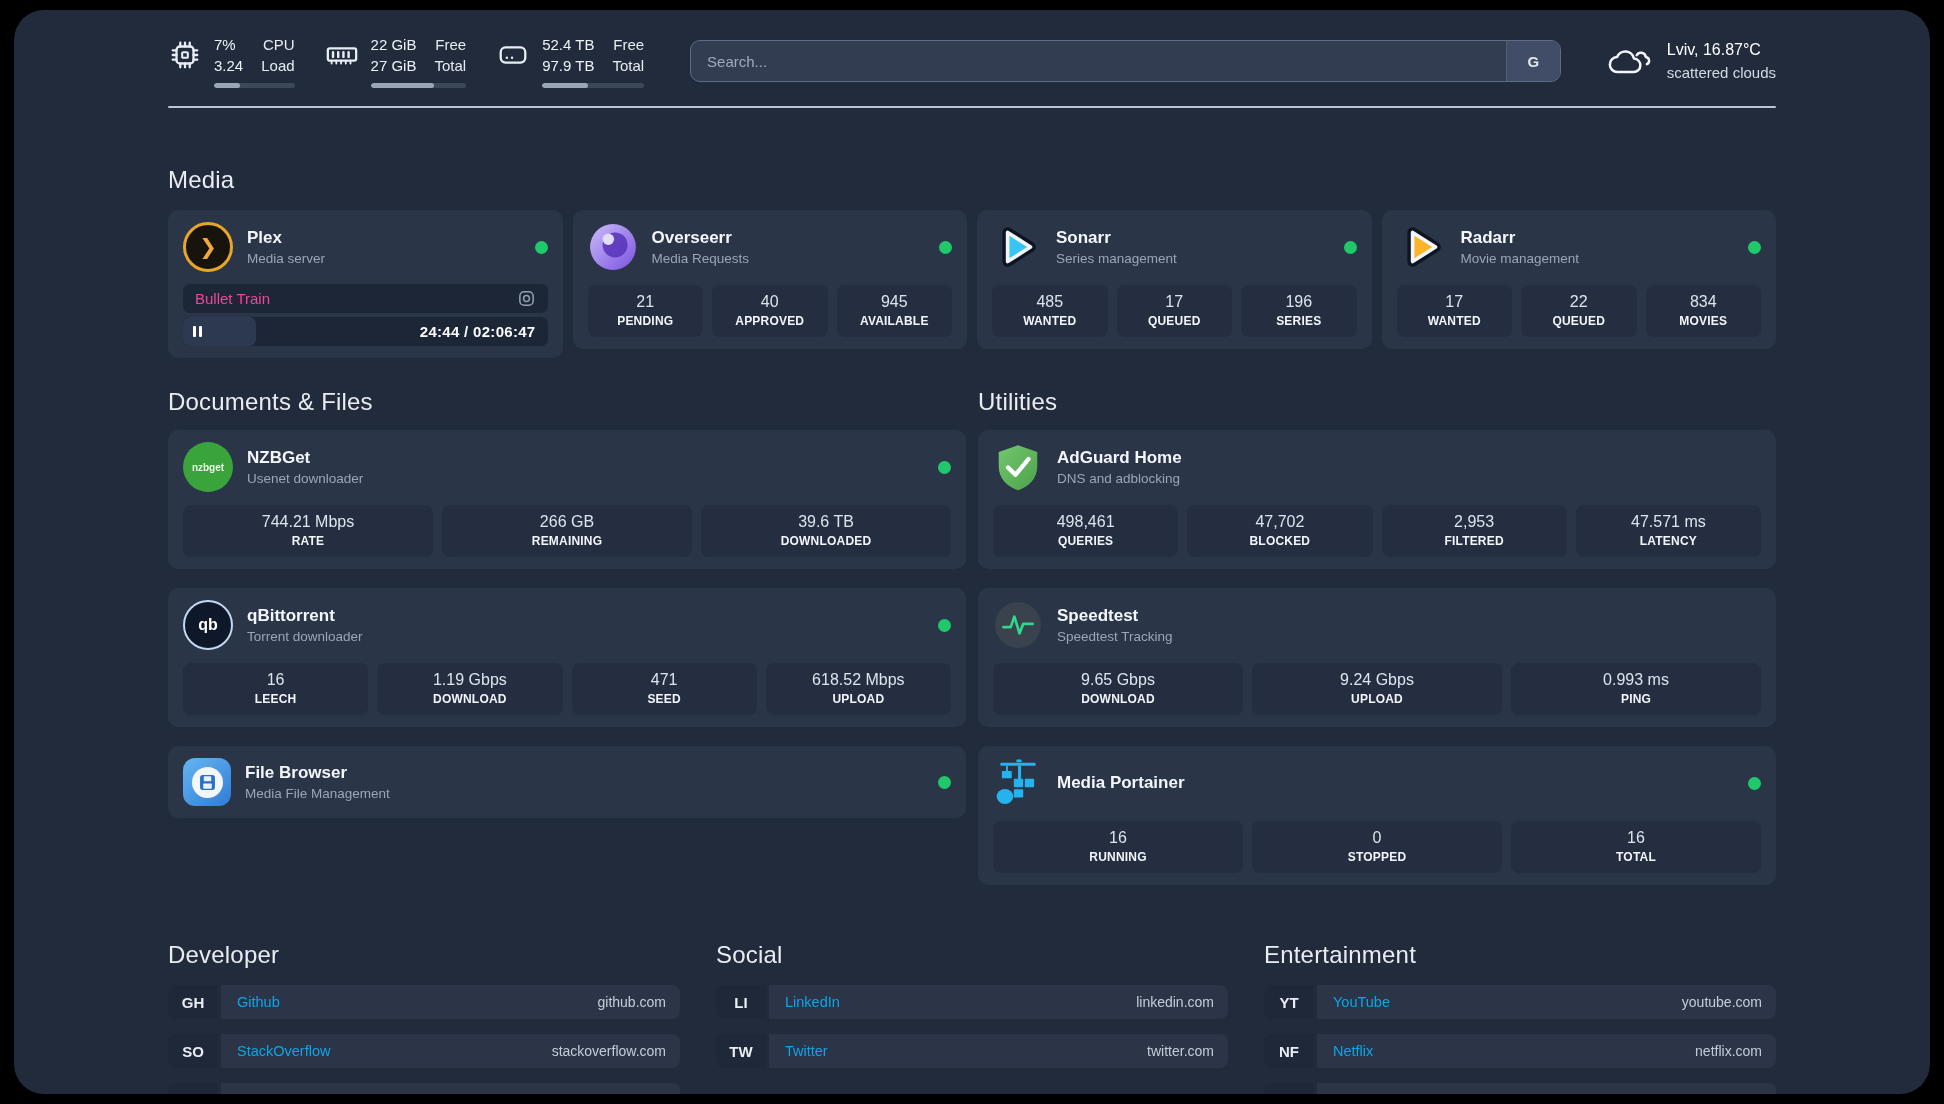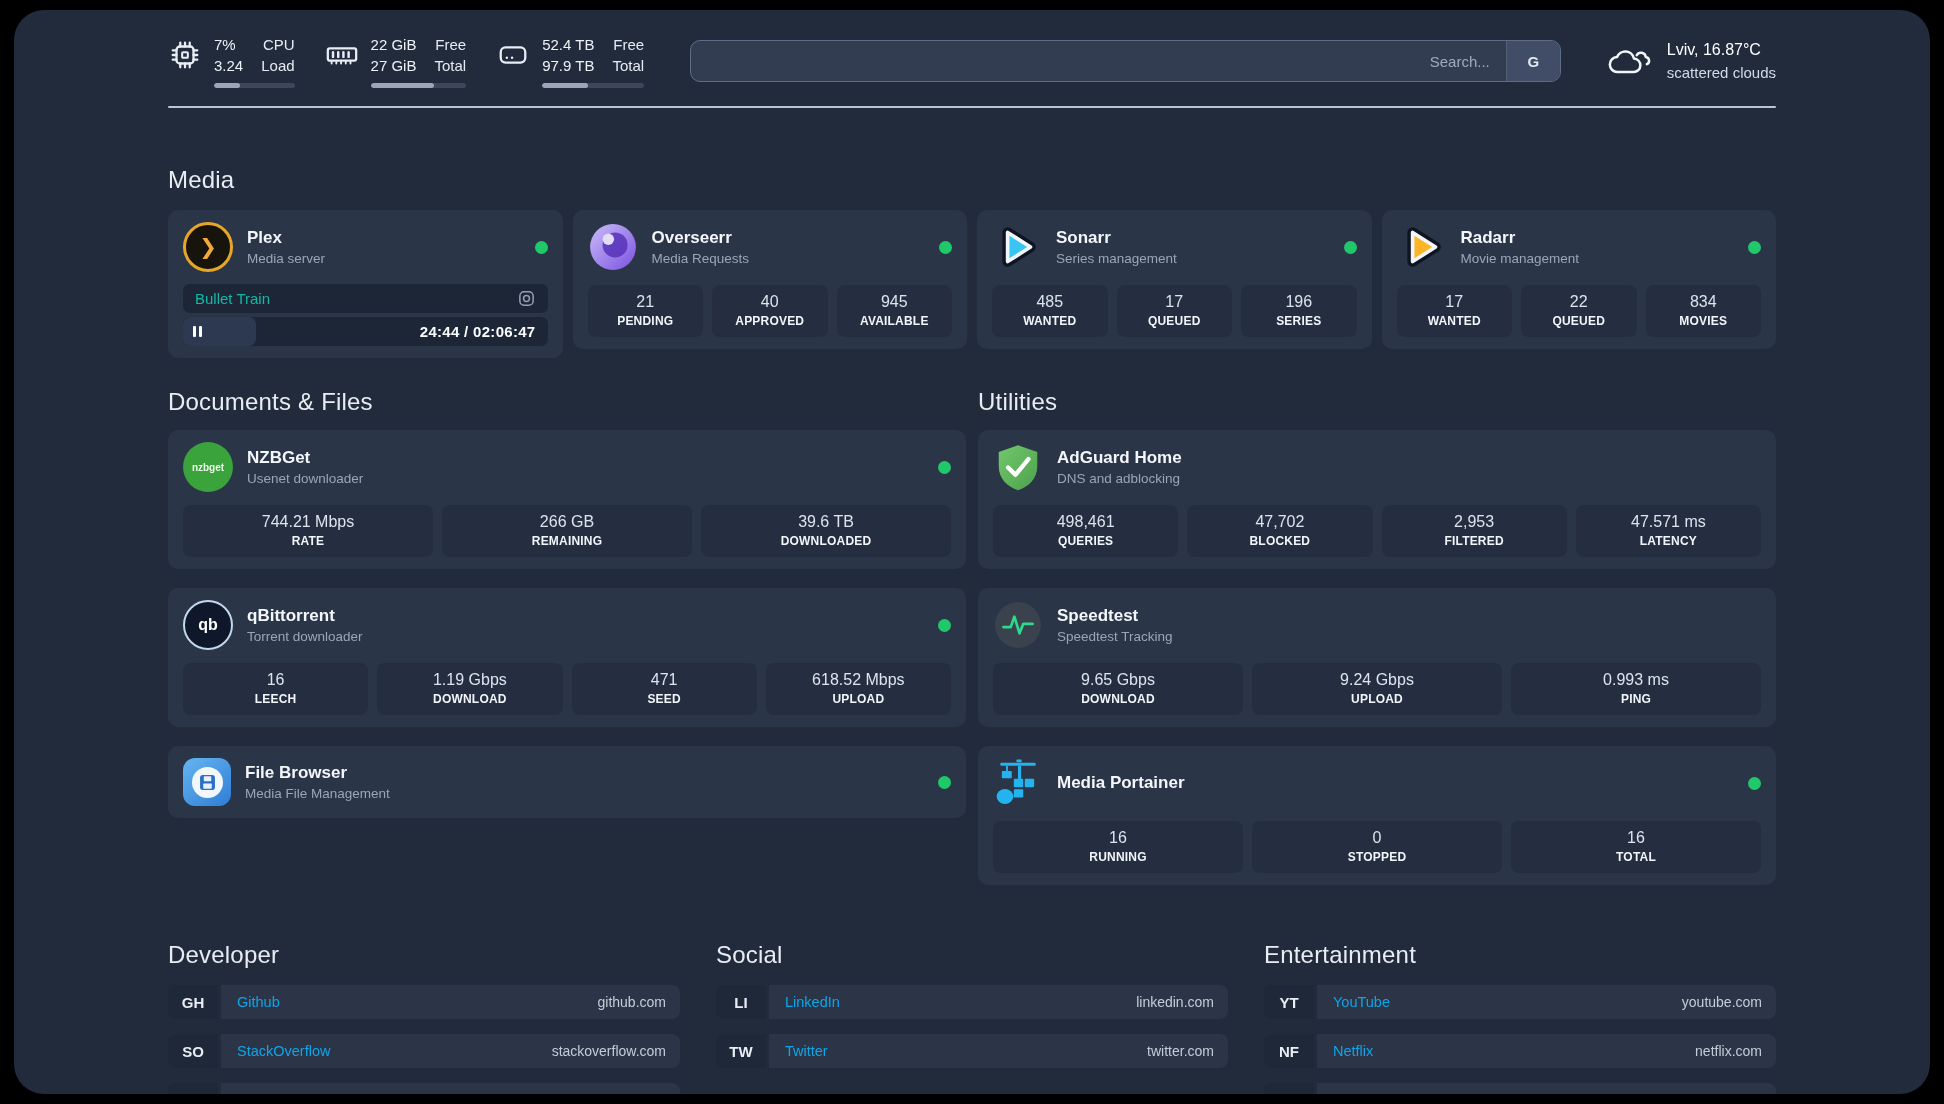--- a/index.html
+++ b/index.html
@@ -11,21 +11,21 @@
   .topbar { margin-top:24px; display:flex; align-items:center; }
   .resources { display:flex; gap:30px; }
   .res { display:flex; flex-direction:column; }
   .res-main { display:flex; align-items:center; gap:12px; }
   .res-cols { display:flex; gap:18px; font-size:15px; line-height:1.4; color:#eef2f7; }
   .res-col.labs { text-align:right; color:#e6ebf2; }
   .res-col span { display:block; }
   .res-bar { height:5px; background:#3c4759; border-radius:3px; margin-top:7px; margin-left:46px; overflow:hidden; }
   .res-fill { height:100%; background:#9aa6b8; border-radius:3px; }
   .search { flex:1; margin:0 46px; display:flex; border:1.5px solid #5d6d88; border-radius:10px; background:#323d52; height:42px; overflow:hidden; }
-  .search input { flex:1; background:transparent; border:none; outline:none; padding:0 16px; color:#e7ecf3; font-size:15px; font-family:inherit;text-align:right; }
+  .search input { flex:1; background:transparent; border:none; outline:none; padding:0 16px; color:#e7ecf3; font-size:15px; font-family:inherit; }
   .search input::placeholder { color:#9fabbd; }
   .search-btn { width:54px; background:#414d66; border:none; border-left:1px solid rgba(255,255,255,.10); color:#e3e9f1; font-size:15px; font-weight:700; font-family:inherit; cursor:pointer; }
   .weather { display:flex; align-items:center; gap:14px; }
   .weather-txt { font-size:16px; color:#fff; line-height:1.4; }
   .weather-txt .dim { font-size:15px; color:#d2dae4; }
   .divider { height:2px; background:#bac4d3; border-radius:2px; margin-top:18px; }
 
   
   h2.section { font-size:24px; font-weight:500; color:#e9edf3; letter-spacing:.2px; }
   .media-head { margin-top:58px; }
@@ -37,21 +37,21 @@
   .app-name { font-size:17px; font-weight:700; color:#f3f6fa; }
   .app-desc { font-size:13.5px; color:#9aa6b8; margin-top:3px; }
   .dot { width:13px; height:13px; border-radius:50%; background:#1fc96a; flex:0 0 auto; }
 
   .stats { display:flex; gap:9px; margin-top:13px; }
   .stat { flex:1; background:#242e40; border-radius:8px; padding:8px 4px 9px; text-align:center; }
   .stat-val { font-size:16px; color:#dde4ed; }
   .stat-lab { font-size:12px; font-weight:700; color:#f2f5f9; margin-top:3px; letter-spacing:.2px; }
 
   
-  .np-title { margin-top:12px; background:#1d2636; border-radius:7px; padding:0 12px; height:29px; display:flex; align-items:center; justify-content:space-between; font-size:15px; color:#14b8a6; }
+  .np-title { margin-top:12px; background:#1d2636; border-radius:7px; padding:0 12px; height:29px; display:flex; align-items:center; justify-content:space-between; font-size:15px; color:#ec4899; }
   .np-progress { margin-top:4px; background:#1d2636; border-radius:7px; height:29px; position:relative; overflow:hidden; }
   .np-fill { height:100%; background:#2d3950; border-radius:7px; display:flex; align-items:center; padding-left:10px; }
   .pause i { display:inline-block; width:3px; height:11px; background:#fff; border-radius:1px; margin-right:3px; }
   .np-time { position:absolute; right:12px; top:0; height:100%; display:flex; align-items:center; font-weight:700; font-size:15px; color:#fbfcfe; letter-spacing:.3px; }
 
   .cols { display:grid; grid-template-columns:1fr 1fr; gap:0 12px; margin-top:30px; align-items:start; }
   .col .card { margin-top:14px; }
   .col .card + .card { margin-top:19px; }
 
   

